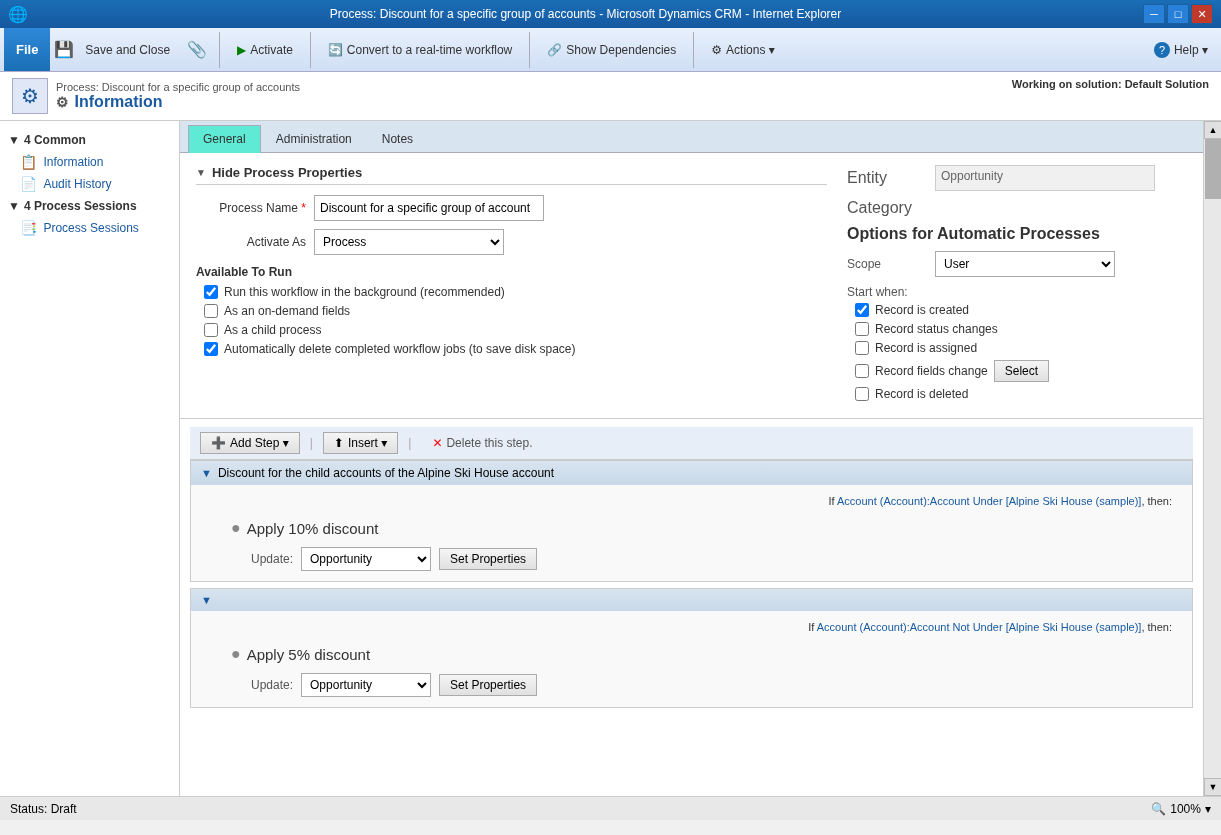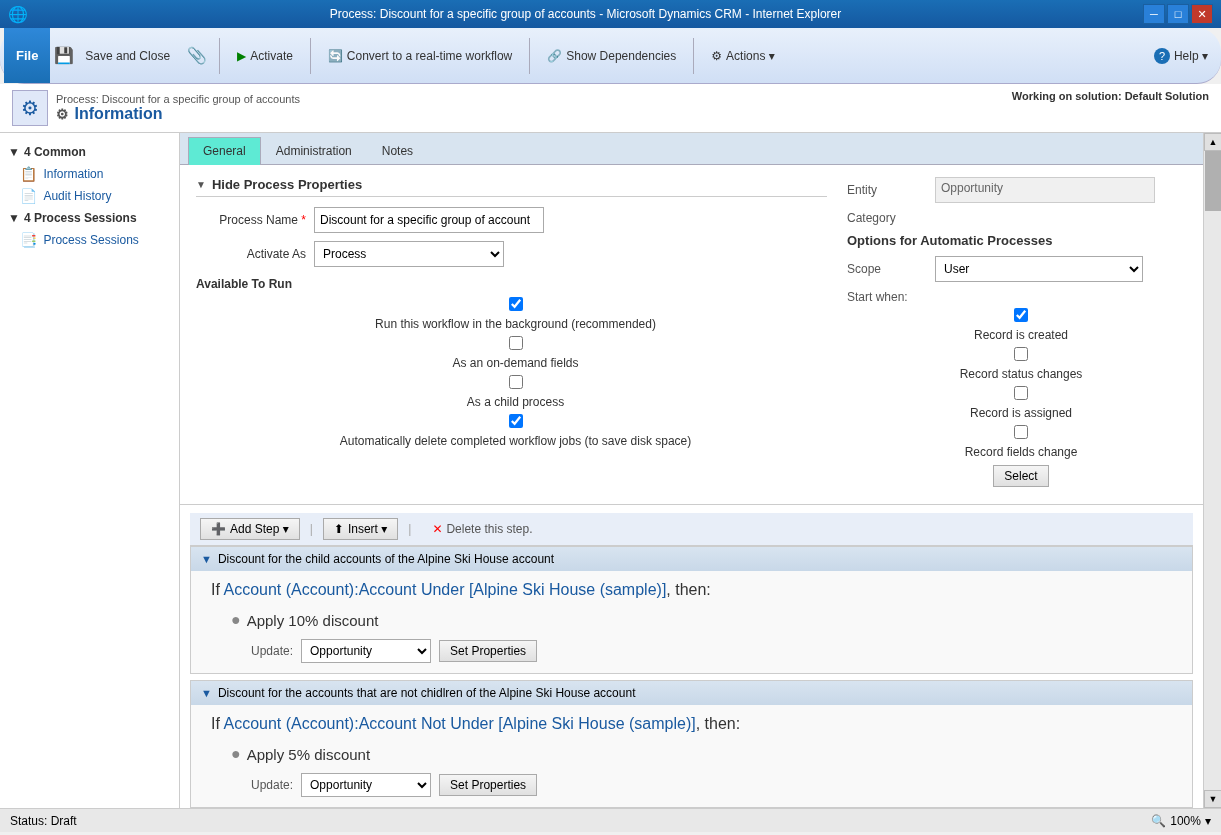--- a/index.html
+++ b/index.html
@@ -26,26 +26,25 @@
       font-size: 11px;
       cursor: pointer;
       display: flex; align-items: center; justify-content: center;
     }
     .title-btn.close { background: #c0392b; }
 
     
     .toolbar {
       background: linear-gradient(to bottom, #e8f0fb, #d0dff5);
       border-bottom: 1px solid #aac;
-      height: 56px;
+      height: 44px;
       display: flex;
       align-items: center;
       padding: 0 4px;
       gap: 4px;
-      border-radius: 24px;
     }
     .file-btn {
       background: linear-gradient(to bottom, #2e88d9, #1a6fb5);
       color: white;
       padding: 4px 12px;
       font-size: 13px;
       font-weight: bold;
       border: none;
       height: 100%;
       cursor: pointer;
@@ -208,41 +207,40 @@
       font-size: 12px;
       color: #333;
       margin: 10px 0 6px 0;
     }
     .checkbox-row {
       display: flex;
       align-items: center;
       gap: 6px;
       margin-bottom: 5px;
       padding-left: 8px;
-      flex-direction: column;
     }
     .checkbox-row input[type=checkbox] { width: 14px; height: 14px; }
     .checkbox-row label { font-size: 12px; color: #333; }
 
     
     .right-form-row {
       display: flex;
       align-items: center;
       margin-bottom: 8px;
       gap: 8px;
     }
     .right-label {
       width: 80px;
-      font-size: 12px;
+      font-size: 16px;
       color: #555;
       text-align: left;
     }
     .options-title {
       font-weight: bold;
-      font-size: 13px;
+      font-size: 16px;
       margin-bottom: 8px;
       color: #333;
     }
     .scope-row {
       display: flex;
       align-items: center;
       gap: 8px;
       margin-bottom: 8px;
     }
     .scope-label {
@@ -292,24 +290,25 @@
       background: linear-gradient(to bottom, #d8e4f0, #c8d8e8);
       padding: 5px 10px;
       display: flex;
       align-items: center;
       gap: 6px;
       font-size: 12px;
     }
     .step-collapse { color: #1a5aa0; font-size: 11px; cursor: pointer; }
     .step-body { padding: 6px 20px; }
     .step-condition {
-      font-size: 16px;
+      font-size: 11px;
       color: #333;
       margin-bottom: 4px;
       padding: 4px 0;
+      text-align: right;
     }
     .step-condition a { color: #1a5aa0; text-decoration: none; }
     .step-action {
       display: flex;
       align-items: center;
       gap: 6px;
       margin-bottom: 6px;
       padding: 4px 0 4px 20px;
     }
     .step-bullet { font-size: 16px; color: #888; }
@@ -518,21 +517,21 @@
             <div class="form-readonly" style="width:220px;">Opportunity</div>
           </div>
           <div class="right-form-row">
             <div class="right-label">Category</div>
           </div>
 
           <div class="options-title">Options for Automatic Processes</div>
 
           <div class="scope-row">
             <div class="scope-label">Scope</div>
-            <select class="form-select" style="width:208px;">
+            <select class="form-select" style="width:180px;">
               <option>User</option>
             </select>
           </div>
 
           <div class="start-when-section">
             <div style="display:flex; gap:8px; margin-bottom:4px;">
               <span class="start-when-label">Start when:</span>
             </div>
             <div class="checkbox-row">
               <input type="checkbox" checked="" style="">
@@ -543,20 +542,24 @@
               <label>Record status changes</label>
             </div>
             <div class="checkbox-row">
               <input type="checkbox" style="">
               <label>Record is assigned</label>
             </div>
             <div class="checkbox-row">
               <input type="checkbox" style="">
               <label>Record fields change</label>
               <button class="select-btn">Select</button>
+            </div>
+            <div class="checkbox-row">
+              <input type="checkbox" style="">
+              <label>Record is deleted</label>
             </div>
           </div>
         </div>
 
       </div>
 
       <div style="padding:8px 10px;">
 
         <div class="workflow-toolbar">
           <button class="wf-btn">
@@ -594,21 +597,20 @@
                 <option>Opportunity</option>
               </select>
               <button class="set-props-btn">Set Properties</button>
             </div>
           </div>
         </div>
 
         <div class="step-container">
           <div class="step-header">
             <span class="step-collapse">▼</span>
-            <span>Discount for the accounts that are not chidlren of the Alpine Ski House account</span>
           </div>
           <div class="step-body">
             <div class="step-condition">
               If <a href="#">Account (Account):Account Not Under [Alpine Ski House (sample)]</a>, then:
             </div>
             <div class="step-action">
               <span class="step-bullet">●</span>
               <span class="step-action-text">Apply 5% discount</span>
             </div>
             <div class="step-update-row">

